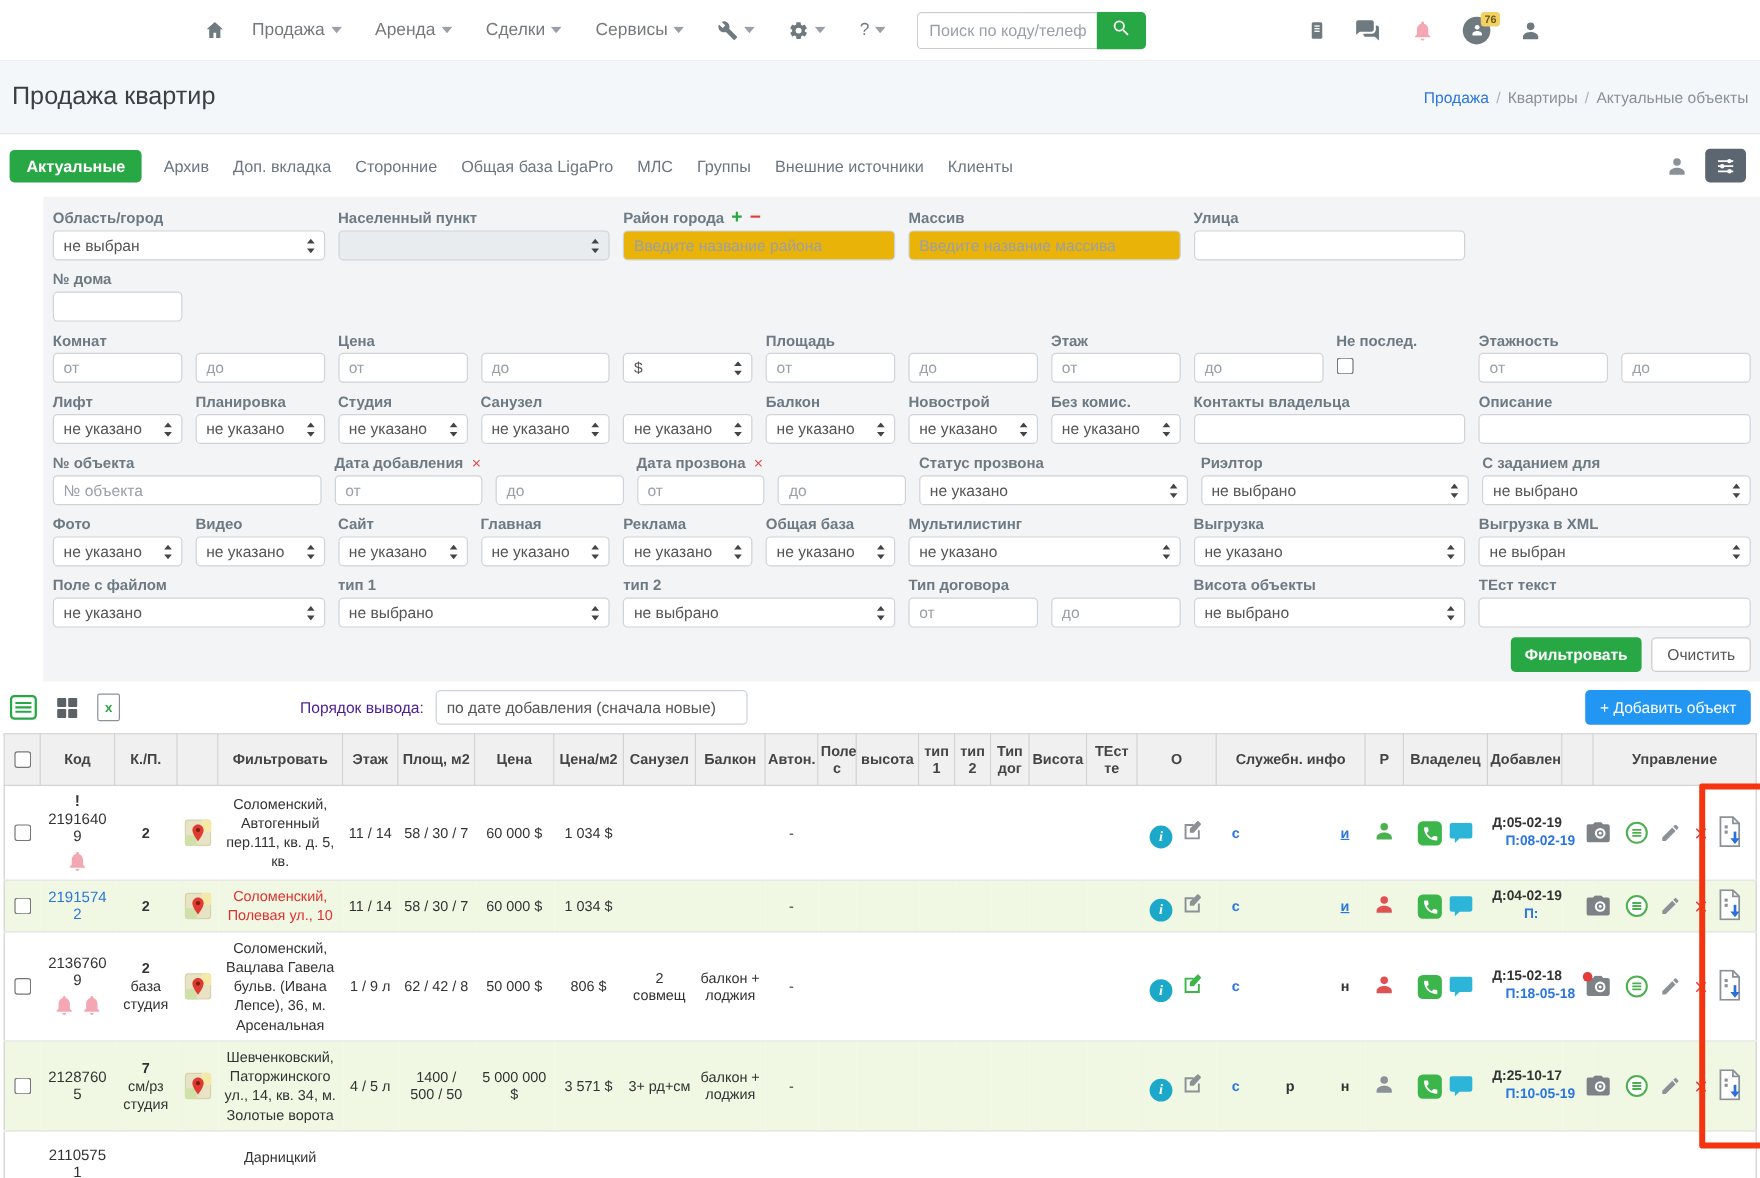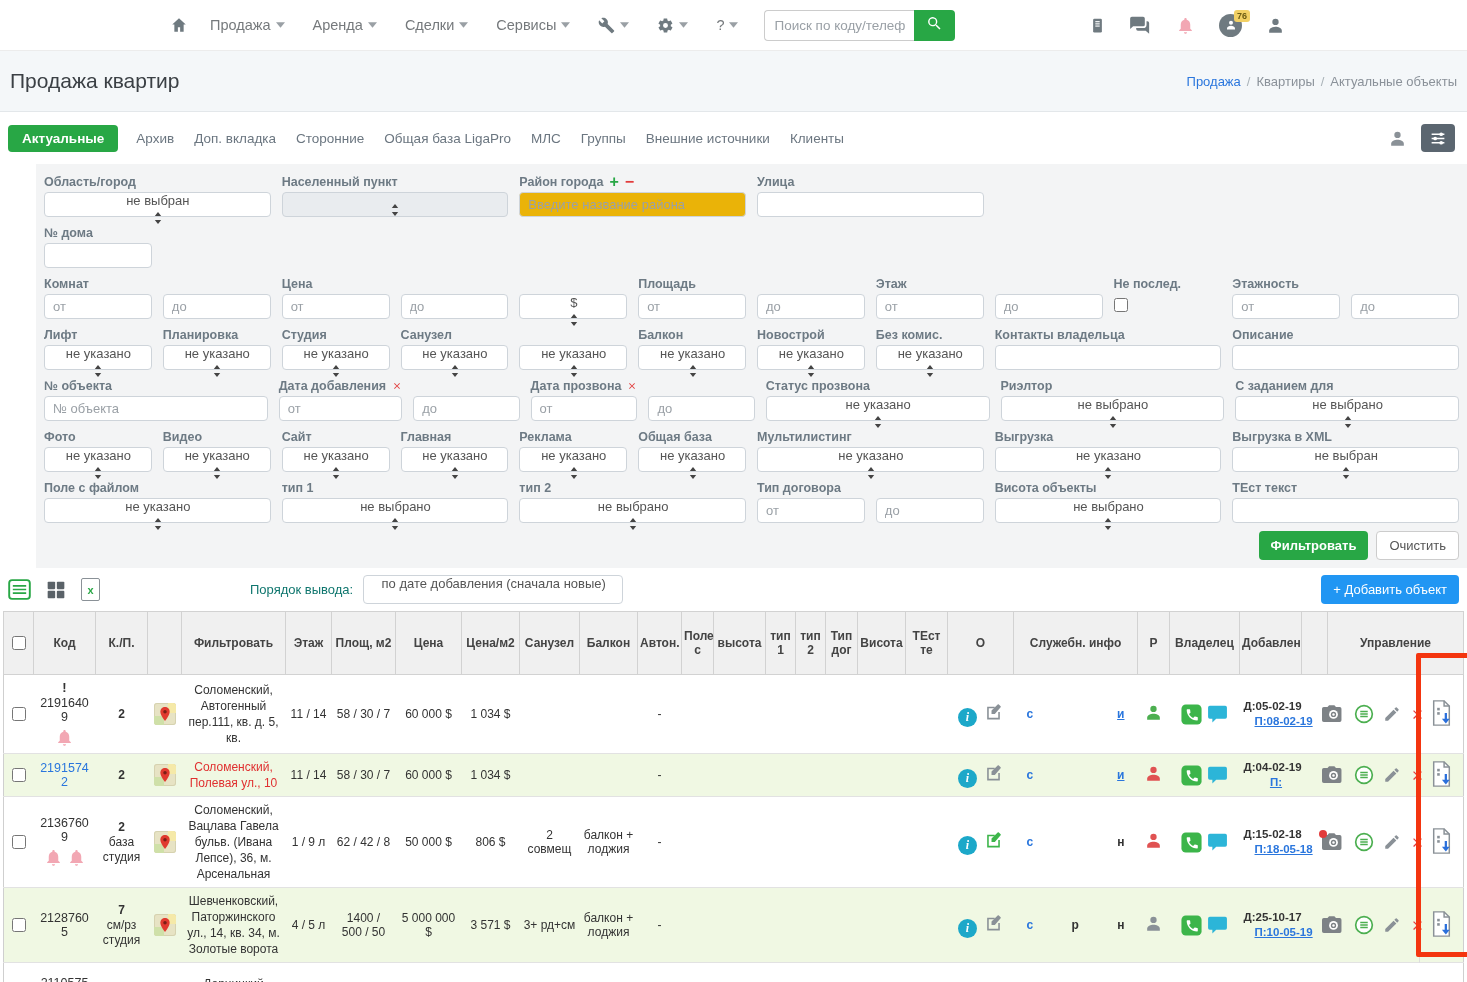--- a/index.html
+++ b/index.html
@@ -43,44 +43,44 @@
   
   .fpanel{background:#f3f4f5;padding:10px 8px 8px 8px;margin-left:36px;}
   .frow{display:grid;grid-template-columns:repeat(12,1fr);column-gap:11px;margin-bottom:8px;}
   .s1{grid-column:span 1}.s2{grid-column:span 2}
   .flabel{font-size:12.5px;font-weight:bold;color:#6d7a84;height:15px;margin-bottom:3px;white-space:nowrap;display:flex;align-items:center;gap:6px;}
   .finput{height:25px;border:1px solid #ced4da;border-radius:4px;background:#fff;padding:0 8px;font-size:13px;color:#555;
      width:100%;box-sizing:border-box;outline:none;font-family:inherit;}
   .finput::placeholder{color:#9aa0a6;}
   .finput.disabled{background:#eab308;}
   .fselect{height:25px;border:1px solid #ced4da;border-radius:4px;background:#fff;display:flex;align-items:center;
-     padding:0 7px 0 8px;font-size:13px;color:#555;box-sizing:border-box;justify-content:space-between;gap:4px;flex-direction:column;}
+     padding:0 7px 0 8px;font-size:13px;color:#555;box-sizing:border-box;justify-content:space-between;gap:4px;}
   .fselect.disabled{background:#e9ecef;}
   .fselect .dcaret{color:#444;flex:none;}
   .fcheck{width:14px;height:14px;margin:4px 0 0 0;}
   .plus-ic{color:#28a745;font-weight:bold;font-size:16px;line-height:10px;}
   .minus-ic{color:#e23b3b;font-weight:bold;font-size:16px;line-height:10px;}
   .fbuttons{display:flex;justify-content:flex-end;gap:8px;margin-top:2px;}
   .btn-filter{background:#28a745;color:#fff;border:none;border-radius:4px;padding:6px 12px;font-size:13px;font-weight:bold;font-family:inherit;}
   .btn-clear{background:#fff;color:#555;border:1px solid #ccc;border-radius:4px;padding:6px 12px;font-size:13px;font-family:inherit;}
 
   
   .toolbar{display:flex;align-items:center;padding:7px 8px;background:#fff;}
   .view-icons{display:flex;align-items:center;gap:15px;}
   .excel-box{width:17px;height:21px;border:1.5px solid #8a9197;border-radius:2px;background:#fff;display:flex;align-items:center;justify-content:center;
      font-size:11px;font-weight:bold;color:#28a745;}
   .sort-group{display:flex;align-items:center;gap:10px;margin-left:150px;}
-  .sort-label{font-size:13px;color:#0f766e;}
+  .sort-label{font-size:13px;color:#4c1d95;}
   .sort-select{width:260px;height:29px;}
   .btn-add{margin-left:auto;background:#2196f3;color:#fff;border:none;border-radius:4px;padding:7px 12px;font-size:13px;font-family:inherit;}
 
   
   .table-wrap{position:relative;padding:0 3px;}
   table.objects{border-collapse:collapse;table-layout:fixed;width:1461px;border:1px solid #cfcfcf;font-size:12px;}
-  table.objects th{background:#f0f0f0;border:1px solid #d2d2d2;font-size:12px;font-weight:bold;color:#444;padding:16px 2px;height:30px;}
+  table.objects th{background:#f0f0f0;border:1px solid #d2d2d2;font-size:12px;font-weight:bold;color:#444;padding:6px 2px;height:30px;}
   table.objects td{padding:5px 4px;text-align:center;vertical-align:middle;word-wrap:break-word;}
   table.objects tbody tr{border-bottom:1px solid #e2e2e2;}
   tr.hl{background:#f0f8e3;}
   td.loc-cell{text-align:left;line-height:16px;padding-left:6px;}
   td.loc-cell.red{color:#e03030;}
   .code-num{font-size:12.5px;}
   .code-link{color:#2a76dd;}
   .excl{font-weight:bold;font-size:13px;margin-bottom:1px;}
   .bells{display:flex;justify-content:center;gap:4px;margin-top:3px;color:#f2a7b3;}
   .kp-line{line-height:15px;}
@@ -91,21 +91,21 @@
   .map-thumb svg{position:relative;z-index:1;}
   .info-ic{width:19px;height:19px;border-radius:50%;background:#1ca8c9;color:#fff;font-weight:bold;font-size:12px;
      display:inline-flex;align-items:center;justify-content:center;font-family:"Liberation Serif",serif;font-style:italic;}
   .svc{display:flex;justify-content:space-between;align-items:center;padding:0 9px;}
   .svc .blue{color:#2a76dd;font-weight:bold;}
   .svc .blue-u{color:#2a76dd;font-weight:bold;text-decoration:underline;}
   .svc .dark{color:#333;font-weight:bold;}
   .owner-icons{display:flex;gap:5px;justify-content:center;align-items:center;}
   td.added-cell{font-size:11.5px;line-height:15px;white-space:nowrap;padding-left:1px;padding-right:1px;margin-top:32px;}
   .added-d{color:#333;font-weight:bold;}
-  .added-p{color:#2a76dd;font-weight:bold;text-decoration:underline;padding-left:11px;}
+  .added-p{color:#2a76dd;font-weight:bold;padding-left:11px;}
   .mgmt{display:flex;gap:9px;justify-content:center;align-items:center;}
   td.doc-cell{border-left:1px solid #ddd;}
   .cam-wrap{position:relative;display:inline-flex;}
   .cam-dot{position:absolute;left:-3px;top:-3px;width:8px;height:8px;border-radius:50%;background:#e23b3b;}
   .red-box{position:absolute;border:5px solid #f4350f;border-radius:2px;pointer-events:none;z-index:5;}
   tr.partial td{vertical-align:top;padding-top:13px;}
   .chk{width:14px;height:14px;}
 </style>
 </head>
 <body>
@@ -301,20 +301,23 @@
                 </svg>
               </span>
             </div>
           </div>
           <div class="ffield s2" data-interactable="false"><div class="flabel" data-interactable="false">
               <span data-interactable="false">Район города</span>
               <span class="plus-ic" data-interactable="true">+</span>
               <span class="minus-ic" data-interactable="true">−</span>
             </div><input class="finput disabled" data-interactable="true" placeholder="Введите название района" disabled="" style=""></div>
           <div class="ffield s2" data-interactable="false"><div class="flabel" data-interactable="false">
+              <span data-interactable="false">Массив</span>
+            </div><input class="finput disabled" data-interactable="true" placeholder="Введите название массива" disabled="" style=""></div>
+          <div class="ffield s2" data-interactable="false"><div class="flabel" data-interactable="false">
               <span data-interactable="false">Улица</span>
             </div><input class="finput" data-interactable="true" style=""></div>
         </div>
         <div class="frow" data-interactable="false">
           <div class="ffield s1" data-interactable="false"><div class="flabel" data-interactable="false">
               <span data-interactable="false">№ дома</span>
             </div><input class="finput" data-interactable="true" style=""></div>
         </div>
         <div class="frow" data-interactable="false">
           <div class="ffield s1" data-interactable="false"><div class="flabel" data-interactable="false">

